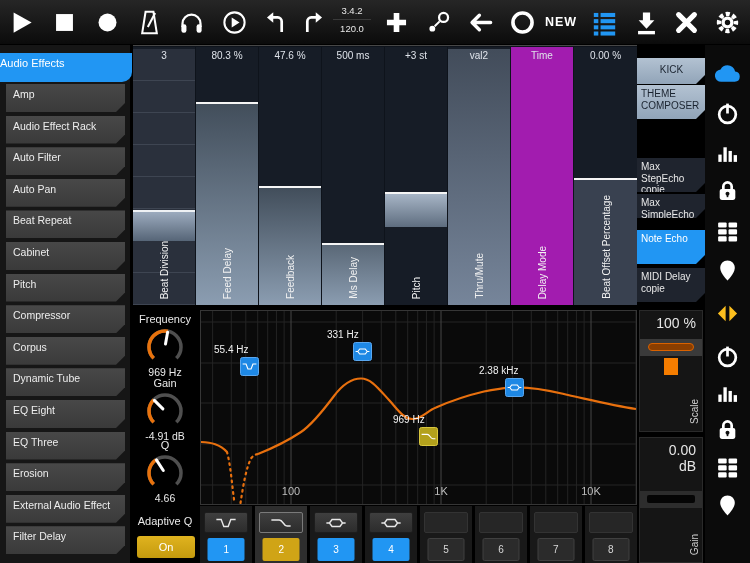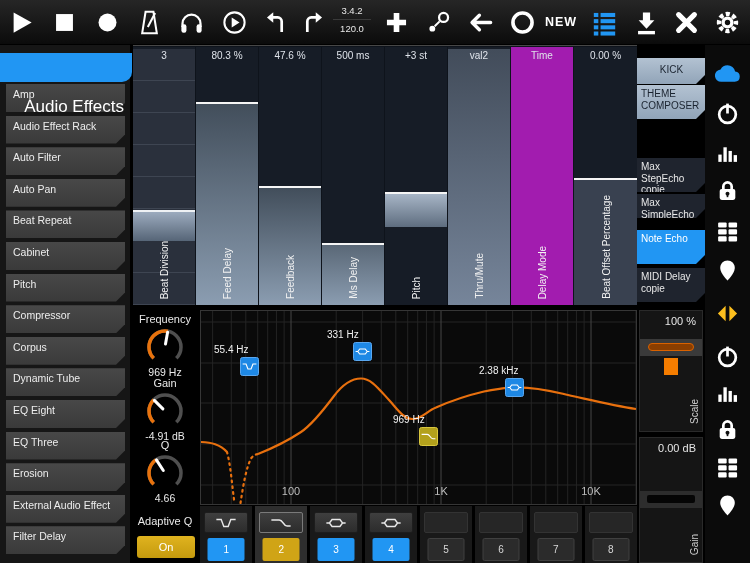--- a/index.html
+++ b/index.html
@@ -14,21 +14,21 @@
   .tb-i svg { width:100%; height:100%; display:block; }
   .tempo { position:absolute; left:327px; top:4px; width:50px; height:38px; text-align:center;
            font-size:9.5px; color:#e8e8e8; line-height:13px; }
   .tempo .tline { display:block; height:1px; background:#3a3a3a; margin:2px 6px; }
   .new-txt { position:absolute; left:545px; top:15px; font-size:12.5px; letter-spacing:1px; color:#fff; font-weight:bold; cursor:pointer; }
 
   
   .sidebar { position:absolute; left:0; top:45px; width:130px; height:518px; background:#161616; }
   .sb-header { position:absolute; left:0; top:8px; width:132px; height:29px; background:#2196f3;
                border-bottom-right-radius:10px; z-index:5; }
-  .sb-header span { display:block; text-align:right; padding:4px 8px 0 0; font-size:17px; color:#fff;margin-top:40px; }
+  .sb-header span { display:block; text-align:left; padding:4px 8px 0 0; font-size:11px; color:#fff; }
   .sb-items { position:absolute; left:6px; top:39px; width:119px; display:flex; flex-direction:column; gap:3.6px; }
   .sb-item { height:28px; background:linear-gradient(#484848,#3a3a3a); color:#ededed; font-size:10.5px;
              padding:4px 0 0 7px; cursor:pointer;
              clip-path:polygon(0 0,100% 0,100% calc(100% - 9px),calc(100% - 9px) 100%,0 100%); }
 
   
   .faders { position:absolute; left:133px; top:45px; width:504px; height:260px; background:#0e131b; border-top:1px solid #474747; }
   .fcol { position:absolute; top:1px; width:62px; height:258px; background:#161c26; cursor:pointer; }
   .fcol .fval { position:absolute; top:3px; left:0; right:0; text-align:center; font-size:10px; color:#dfe3ea; z-index:4; }
   .fcol .fname { position:absolute; bottom:6px; left:50%; writing-mode:vertical-rl;
@@ -89,21 +89,21 @@
   .shapebtn svg { width:30px; height:14px; }
   .shapebtn.empty { background:#262626; border-color:#333; }
   .numbtn { position:absolute; left:50%; transform:translateX(-50%); top:32px; width:37px; height:23px;
             border-radius:2px; font-size:10px; text-align:center; line-height:23px; cursor:pointer; }
   .numbtn.blue { background:#2196f3; color:#fff; }
   .numbtn.gold { background:#d0a416; color:#fff; }
   .numbtn.off  { background:#2b2b2b; border:1px solid #404040; color:#d8d8d8; line-height:21px; }
 
   
   .vwidget { position:absolute; left:639px; width:64px; background:#151515; border:1px solid #2a2a2a; }
-  .vwidget .wval { text-align:right; padding:4px 6px 0 16px; font-size:11px; color:#e6e6e6; }
+  .vwidget .wval { text-align:right; padding:4px 6px 0 16px; font-size:14px; color:#e6e6e6; }
   .vwidget .wlabel { position:absolute; right:2px; bottom:7px; writing-mode:vertical-rl;
                      transform:rotate(180deg); font-size:10px; color:#cfcfcf; }
   .scale-groove { position:absolute; left:0; top:28px; width:62px; height:17px; background:#3a3a3a; }
   .scale-bar { margin:4px auto 0; width:46px; height:8px; background:#8a3e00; border:1.5px solid #d96200; border-radius:4px; }
   .scale-handle { position:absolute; left:24px; top:47px; width:14px; height:17px; background:#f57d00; cursor:grab; }
   .gain-groove { position:absolute; left:0; top:53px; width:62px; height:17px; background:#2d2d2d; }
   .gain-bar { margin:4px auto 0; width:48px; height:8px; background:#050505; border-radius:2px; cursor:grab; }
 </style>
 </head>
 <body>

